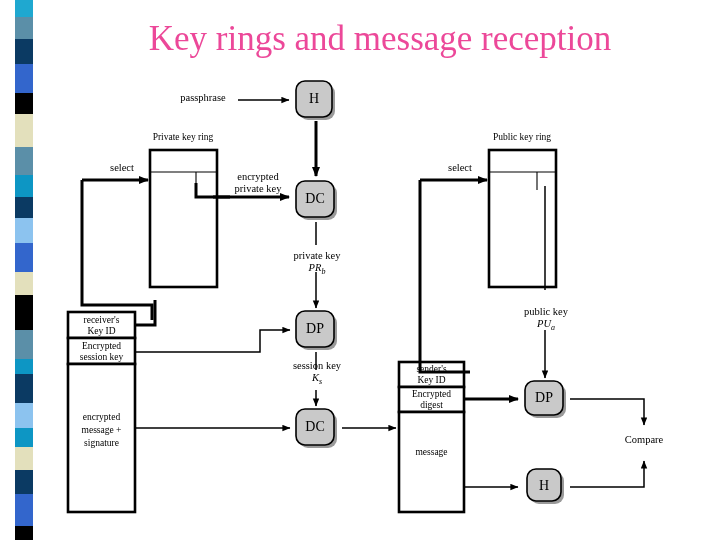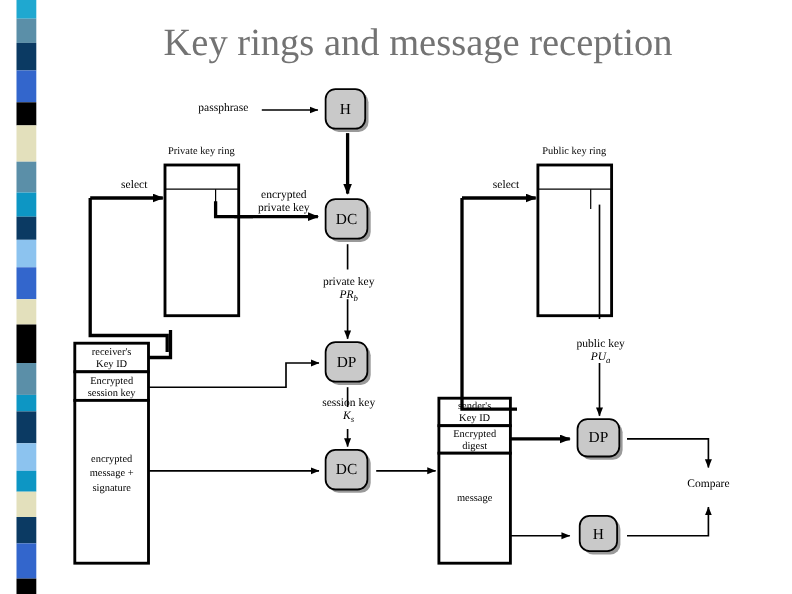--- a/index.html
+++ b/index.html
@@ -112,21 +112,21 @@
       <div class="swatch" style="background: rgb(13, 150, 196); height: 15.4286px;"></div>
       <div class="swatch" style="background: rgb(11, 58, 99); height: 28.9286px;"></div>
       <div class="swatch" style="background: rgb(140, 195, 239); height: 25.0714px;"></div>
       <div class="swatch" style="background: rgb(13, 150, 196); height: 19.2857px;"></div>
       <div class="swatch" style="background: rgb(227, 224, 188); height: 23.1429px;"></div>
       <div class="swatch" style="background: rgb(11, 58, 99); height: 23.1429px;"></div>
       <div class="swatch" style="background: rgb(51, 102, 204); height: 32.7857px;"></div>
       <div class="swatch" style="background: rgb(0, 0, 0); height: 13.5px;"></div>
     </div>
 
-  <div id="title" style="color: #737373;">Key rings and message reception</div>
+  <div id="title" style="color: #ec4899;">Key rings and message reception</div>
 
   <div id="diagram">
     <svg width="720" height="540" viewBox="0 0 720 540" xmlns="http://www.w3.org/2000/svg">
       <defs>
         <marker id="arrow" markerWidth="9" markerHeight="9" refX="7.6" refY="3.2" orient="auto" markerUnits="userSpaceOnUse">
           <path d="M0,0 L8,3.2 L0,6.4 z" fill="#000000"></path>
         </marker>
         <marker id="arrowbig" markerWidth="11" markerHeight="11" refX="9" refY="4" orient="auto" markerUnits="userSpaceOnUse">
           <path d="M0,0 L10,4 L0,8 z" fill="#000000"></path>
         </marker>

